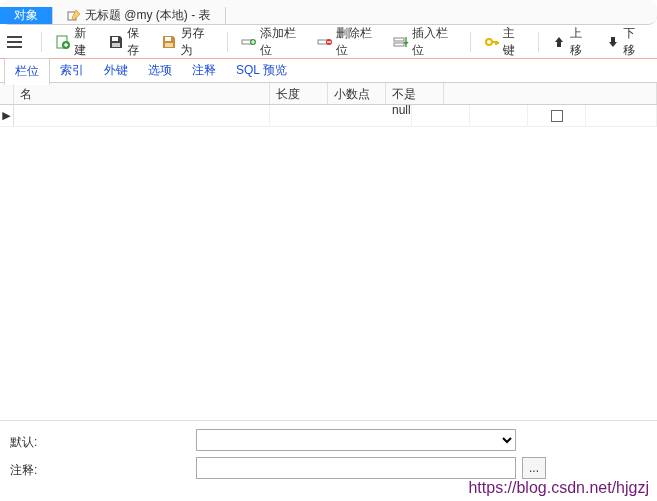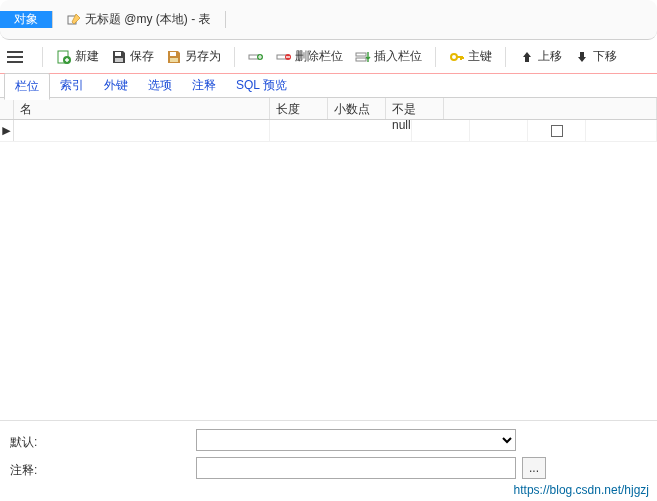--- a/index.html
+++ b/index.html
@@ -1,19 +1,19 @@
 <!DOCTYPE html>
 <html><head>
 <meta charset="utf-8">
 <style>
   * { box-sizing: border-box; margin: 0; padding: 0; font-family: "Microsoft YaHei", "SimSun", sans-serif; font-size: 12px; }
   body { background: #fff; width: 657px; height: 501px; overflow: hidden; position: relative; color: #333; }
   
   
-  .tabs-row { display: flex; align-items: center; height: 40px; background: #fafafa; border-bottom: 1px solid #d0d0d0; border-radius: 9px; }
+  .tabs-row { display: flex; align-items: flex-end; height: 25px; background: #fafafa; border-bottom: 1px solid #d0d0d0; border-radius: 9px; }
   .tab { display: flex; align-items: center; gap: 4px; padding: 0 14px; cursor: pointer; border-right: 1px solid #d0d0d0; }
   .tab.active { background: #1e90ff; color: #fff; }
   .tab-icon { width: 14px; height: 14px; display: inline-flex; align-items: center; justify-content: center; }
   
   
   .toolbar { display: flex; align-items: center; height: 34px; padding: 0 6px; gap: 2px; border-bottom: 1px solid #fca5a5; }
   .hamburger { width: 18px; height: 18px; display: flex; flex-direction: column; justify-content: center; gap: 3px; padding: 0 1px; cursor: pointer; margin-right: 10px; }
   .hamburger div { height: 2px; background: #444; }
   .tool-btn { display: flex; align-items: center; gap: 3px; padding: 2px 5px; cursor: pointer; border-radius: 2px; }
   .tool-sep { width: 1px; height: 20px; background: #ddd; margin: 0 6px; }
@@ -43,21 +43,21 @@
   .checkbox { width: 12px; height: 12px; border: 1px solid #666; margin: 0 auto; background: #fff; }
   
   
   .bottom-panel { border-top: 1px solid #e0e0e0; padding: 8px 10px; position: absolute; bottom: 8px; left: 0; right: 0; }
   .form-row { display: flex; align-items: flex-end; margin-bottom: 6px; gap: 6px; }
   .form-label { width: 180px; }
   .form-select { width: 320px; height: 22px; border: 1px solid #aaa; background: #fff; font-size: 12px; }
   .form-input { width: 320px; height: 22px; border: 1px solid #aaa; padding: 0 4px; font-size: 12px; }
   .ell-btn { width: 24px; height: 22px; border: 1px solid #aaa; background: #f5f5f5; cursor: pointer; display: flex; align-items: center; justify-content: center; }
   
-  .watermark { position: absolute; bottom: 4px; right: 8px; color: #0369a1; font-size: 12px; pointer-events: none; }
+  .watermark { position: absolute; bottom: 4px; right: 8px; color: #701a75; font-size: 16px; pointer-events: none; }
 </style>
 </head>
 <body>
 
 <div class="tabs-row">
   <div class="tab active">
     <span>对象</span>
   </div>
   <div class="tab">
     <span class="tab-icon">
@@ -114,20 +114,21 @@
   <div class="tool-sep"></div>
 
   <div class="tool-btn">
     <span class="tool-icon">
       <svg width="16" height="16" viewBox="0 0 16 16">
           <rect x="1" y="6" width="10" height="4" fill="#fff" stroke="#888"></rect>
           <circle cx="12" cy="8" r="3" fill="#3a9a3a"></circle>
           <path d="M12 6v4M10 8h4" stroke="#fff" stroke-width="1.2"></path>
         </svg>
     </span>
+    <span>添加栏位</span>
   </div>
 
   <div class="tool-btn">
     <span class="tool-icon">
       <svg width="16" height="16" viewBox="0 0 16 16">
           <rect x="1" y="6" width="10" height="4" fill="#fff" stroke="#888"></rect>
           <circle cx="12" cy="8" r="3" fill="#d33"></circle>
           <path d="M10 8h4" stroke="#fff" stroke-width="1.4"></path>
         </svg>
     </span>

